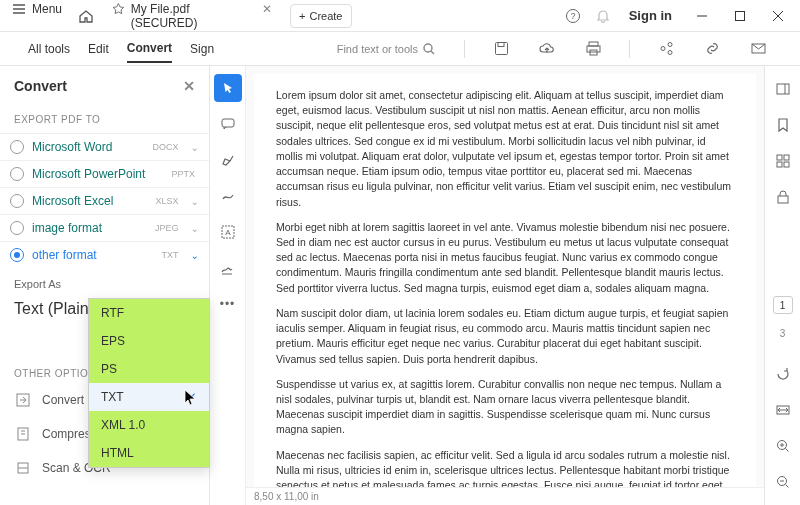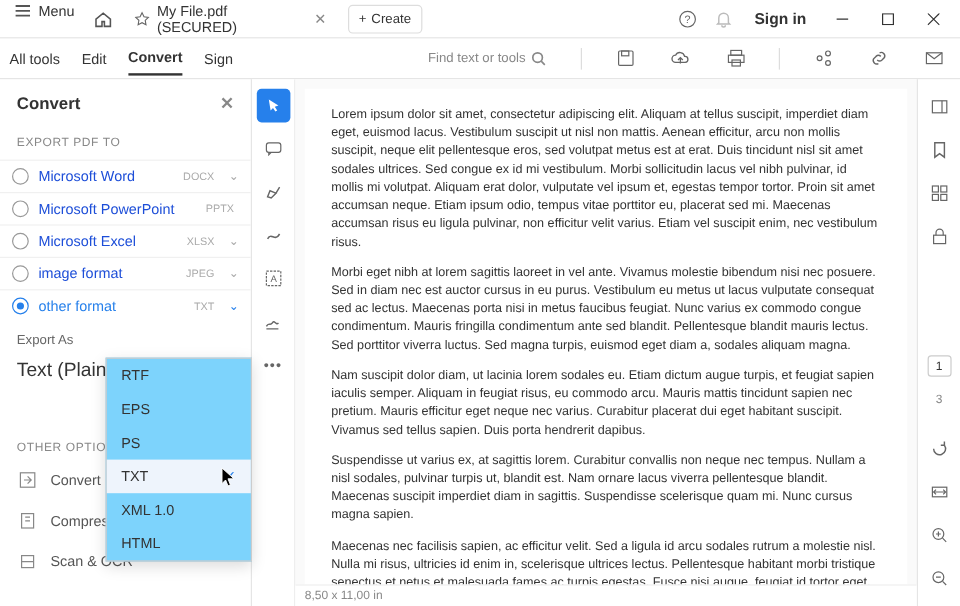--- a/index.html
+++ b/index.html
@@ -1,46 +1,46 @@
 <!DOCTYPE html>
 <html><head>
 <meta charset="utf-8">
 <style>
 *{margin:0;padding:0;box-sizing:border-box;font-family:"Segoe UI",Arial,sans-serif}
 body{width:800px;height:505px;overflow:hidden;background:#fff;color:#333;font-size:12px;position:relative}
 .titlebar{height:32px;display:flex;align-items:center;border-bottom:1px solid #e5e5e5;padding:0 4px;gap:2px}
 .tbtn{width:28px;height:28px;display:flex;align-items:center;justify-content:center;cursor:pointer;border-radius:4px}
 .menu-btn{display:flex;align-items:flex-start;gap:6px;padding:0 8px;height:28px;border-radius:4px;cursor:pointer}
-.tab{display:flex;align-items:center;gap:6px;height:28px;padding:0 10px;border-radius:6px 6px 0 0;font-size:12px;max-width:180px}
+.tab{display:flex;gap:6px;height:28px;padding:0 10px;border-radius:6px 6px 0 0;font-size:12px;max-width:180px}
 .tab.active{background:#fff}
 .create-btn{display:flex;align-items:center;gap:4px;height:24px;padding:0 8px;border:1px solid #ddd;border-radius:4px;font-size:11px;cursor:pointer;margin-left:6px}
 .spacer{flex:1}
 .signin{font-weight:700;font-size:13px;padding:0 10px}
 .winbtn{width:36px;height:28px;display:flex;align-items:center;justify-content:center;cursor:pointer}
-.toolbar{height:34px;display:flex;align-items:center;padding:0 8px;gap:18px;border-bottom:1px solid #e5e5e5;font-size:12px}
+.toolbar{height:34px;display:flex;align-items:center;padding:0 28px;gap:18px;border-bottom:1px solid #e5e5e5;font-size:12px}
 .toolbar .titem{cursor:pointer;padding:6px 0}
 .toolbar .titem.active{font-weight:600;border-bottom:2px solid #333}
 .search-box{display:flex;align-items:center;gap:4px;padding:2px 6px;border-radius:4px;font-size:11px;color:#888}
 .main{display:flex;height:calc(505px - 66px);position:relative}
 .leftpanel{width:210px;border-right:1px solid #e5e5e5;display:flex;flex-direction:column;overflow:hidden}
 .lp-head{display:flex;align-items:center;justify-content:space-between;padding:12px 14px;font-weight:600;font-size:14px}
 .lp-sub{font-size:10px;color:#888;letter-spacing:0.5px;padding:8px 14px}
 .exp-item{display:flex;align-items:center;padding:6px 10px;gap:8px;font-size:12px;cursor:pointer;border-top:1px solid #f0f0f0}
 .exp-item .radio{width:14px;height:14px;border:1.5px solid #999;border-radius:50%;flex-shrink:0}
 .exp-item.selected .radio{border-color:#2680eb}
 .exp-item.selected .radio::after{content:"";display:block;width:6px;height:6px;background:#2680eb;border-radius:50%;margin:2.5px auto}
-.exp-item .lbl{flex:1;color:#1d4ed8}
+.exp-item .lbl{flex:1;color:#0f766e}
 .exp-item.selected .lbl{color:#2680eb}
 .exp-item .fmt{font-size:9px;color:#aaa;margin-right:4px}
 .exp-item .chev{color:#aaa;font-size:10px}
 .exportas{display:flex;align-items:flex-start;gap:10px;padding:10px 14px;font-size:11px;color:#666}
 .other-head{font-size:10px;color:#888;letter-spacing:0.5px;padding:10px 14px 4px}
 .oitem{display:flex;align-items:center;gap:10px;padding:8px 14px;font-size:12px;color:#555;cursor:pointer}
 .oicon{width:18px;height:18px;display:flex;align-items:center;justify-content:center;color:#888}
-.dropdown{position:absolute;left:88px;top:298px;width:122px;background:#7dd3fc;border:1px solid #ccc;box-shadow:0 4px 12px rgba(0,0,0,0.15);z-index:20;font-size:12px}
+.dropdown{position:absolute;left:88px;top:298px;width:122px;background:#bef264;border:1px solid #ccc;box-shadow:0 4px 12px rgba(0,0,0,0.15);z-index:20;font-size:12px}
 .dd-item{padding:7px 12px;cursor:pointer;display:flex;align-items:center;justify-content:space-between}
 .dd-item.hover{background:#eef4fc}
 .dd-check{color:#2680eb;font-size:12px}
 .center{flex:1;display:flex;overflow:hidden;background:#fafafa}
 .doctoolbar{width:36px;display:flex;flex-direction:column;align-items:center;gap:8px;padding:8px 0;background:#fff;border-right:1px solid #eee}
 .dtbtn{width:28px;height:28px;display:flex;align-items:center;justify-content:center;border-radius:4px;cursor:pointer;color:#555}
 .dtbtn.active{background:#2680eb;color:#fff}
 .docarea{flex:1;overflow:hidden;position:relative}
 .page{background:#fff;margin:8px 8px 0;padding:14px 22px;font-family:Georgia,'Times New Roman',serif;font-size:10.5px;line-height:1.45;color:#333;height:420px;overflow:hidden}
 .page p{margin-bottom:10px}

